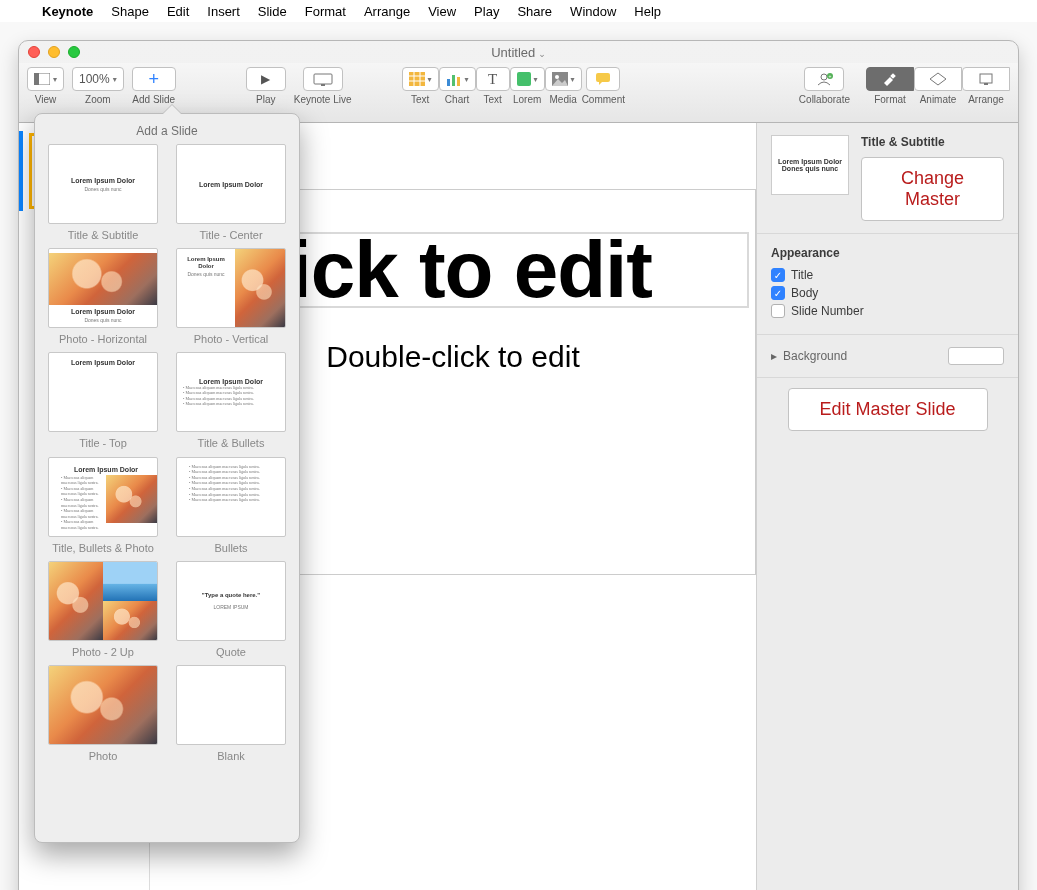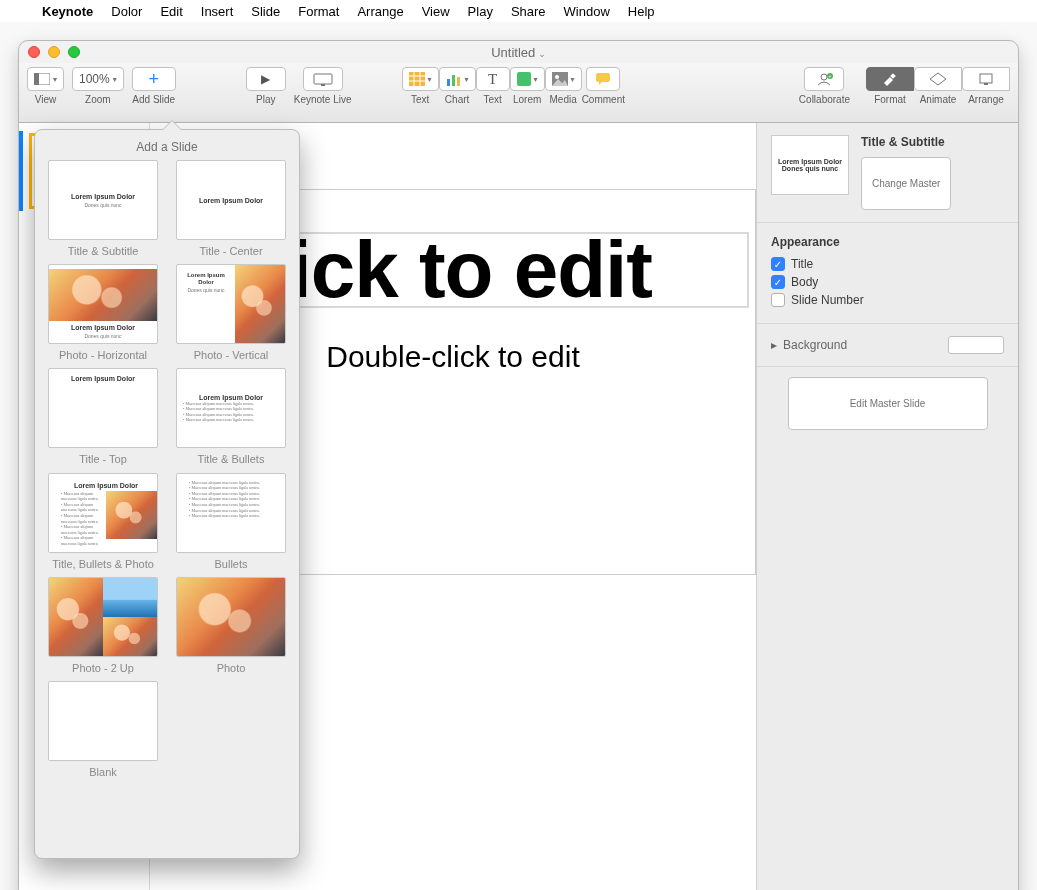--- a/index.html
+++ b/index.html
@@ -52,30 +52,30 @@
   .scrollbar{position:absolute;bottom:2px;left:0;right:0;height:10px;background:#f0f0f0;}
   .scrollbar .thumb{height:8px;width:178px;background:#c3c3c3;border-radius:4px;margin:1px 0 0 85px;}
 
   
   .inspector{width:262px;background:#ececec;border-left:1px solid #d0d0d0;font-size:12px;color:#3b3b3b; display:flex; flex-direction:column;}
   .insp-title{height:34px;border-bottom:1px solid #d3d3d3;display:flex;align-items:center;justify-content:center;color:#777;background:#f0f0f0;font-weight:600;}
   .insp-sec{padding:12px 14px;border-bottom:1px solid #d8d8d8;}
   .layoutrow{display:flex;gap:12px;align-items:flex-start;}
   .thumb-s{width:78px;height:60px;background:#fff;border:1px solid #ccc;display:flex;align-items:center;justify-content:center;color:#333;font-size:7px;font-weight:700;text-align:center;}
   .insp-h{font-weight:700;margin-bottom:8px;}
-  .mac-btn{background:#fff;border:1px solid #c3c3c3;border-radius:4px;padding:20px 10px;font-size:10px;color:#737373;}
+  .mac-btn{background:#fff;border:1px solid #c3c3c3;border-radius:4px;padding:10px 10px;font-size:18px;color:#b91c1c;}
   .chk{display:flex;align-items:center;margin:4px 0;gap:6px;font-size:12px;}
   .chkbox{width:14px;height:14px;border:1px solid #b1b1b1;border-radius:3px;background:#fff;display:flex;align-items:center;justify-content:center;color:#fff;font-size:10px;}
   .chkbox.on{background:#2f82ff;border-color:#2f82ff;}
   .disclosure{display:flex;align-items:center;gap:6px;color:#666;}
   .swatch{width:56px;height:18px;background:#fff;border:1px solid #c0c0c0;border-radius:3px;}
   .wide-btn{width:200px;margin:10px auto;display:block;}
 
   
-  .popover{position:absolute;left:15px;top:88px;width:266px;height:730px;background:#eeeeee;border:1px solid #bcbcbc;border-radius:8px;box-shadow:0 12px 28px rgba(0,0,0,.35);padding:8px 10px 10px;}
+  .popover{position:absolute;left:15px;top:72px;width:266px;height:730px;background:#eeeeee;border:1px solid #bcbcbc;border-radius:8px;box-shadow:0 12px 28px rgba(0,0,0,.35);padding:8px 10px 10px;}
   .popover::before{content:"";position:absolute;top:-9px;left:128px;width:0;height:0;border-left:9px solid transparent;border-right:9px solid transparent;border-bottom:9px solid #eeeeee;filter:drop-shadow(0 -1px 0 #bcbcbc);}
   .pop-title{text-align:center;font-size:12px;color:#707070;margin:2px 0 6px;}
   .grid{display:grid;grid-template-columns:1fr 1fr;gap:6px 12px;}
   .cell{text-align:center;}
   .th{width:110px;height:80px;background:#fff;border:1px solid #c8c8c8;border-radius:2px;margin:0 auto 5px;display:flex;flex-direction:column;align-items:center;justify-content:center;font-size:7px;color:#333;font-weight:700;overflow:hidden;position:relative;}
   .th .sub7{font-weight:400;font-size:5px;color:#777;margin-top:2px;}
   .th .lines{font-weight:400;text-align:left;font-size:4px;color:#777;line-height:1.4;padding:0 6px;font-family:serif;}
   .th.top{justify-content:flex-start;padding-top:6px;}
   .th.left{align-items:flex-start;padding-left:6px;}
   .cell-label{font-size:11px;color:#888;line-height:1.2;}
@@ -84,21 +84,21 @@
   .photo-block::after{content:"";position:absolute;inset:0;background:radial-gradient(circle at 35% 40%, rgba(255,230,200,.7) 0 18%, transparent 20%), radial-gradient(circle at 58% 55%, rgba(255,225,190,.6) 0 14%, transparent 16%);}
   .sea{background:linear-gradient(#9ed2f6 0%, #9ed2f6 55%, #66b4e6 56%, #2272b5 100%);}
   .mini{font-size:6px;}
 </style>
 </head>
 <body>
 
 <div class="menubar">
   <span class="apple"></span>
   <span class="app">Keynote</span>
-  <span>Dolor</span>
+  <span>Shape</span>
   <span>Edit</span>
   <span>Insert</span>
   <span>Slide</span>
   <span>Format</span>
   <span>Arrange</span>
   <span>View</span>
   <span>Play</span>
   <span>Share</span>
   <span>Window</span>
   <span>Help</span>
@@ -408,20 +408,29 @@
                 <div style="flex:1">
                   <div class="photo-block photo-grad" style="width:100%;height:100%;"></div>
                 </div>
               </div>
             </div>
           </div>
           <div class="cell-label">Photo - 2 Up</div>
         </div>
         <div class="cell">
           <div class="th">
+            <div style="text-align:center">
+              <div class="mini">"Type a quote here."</div>
+              <div class="sub7" style="margin-top:6px">LOREM IPSUM</div>
+            </div>
+          </div>
+          <div class="cell-label">Quote</div>
+        </div>
+        <div class="cell">
+          <div class="th">
             <div class="photo-block photo-grad" style="width:100%;height:100%;"></div>
           </div>
           <div class="cell-label">Photo</div>
         </div>
         <div class="cell">
           <div class="th"></div>
           <div class="cell-label">Blank</div>
         </div>
       </div>
   </div>

